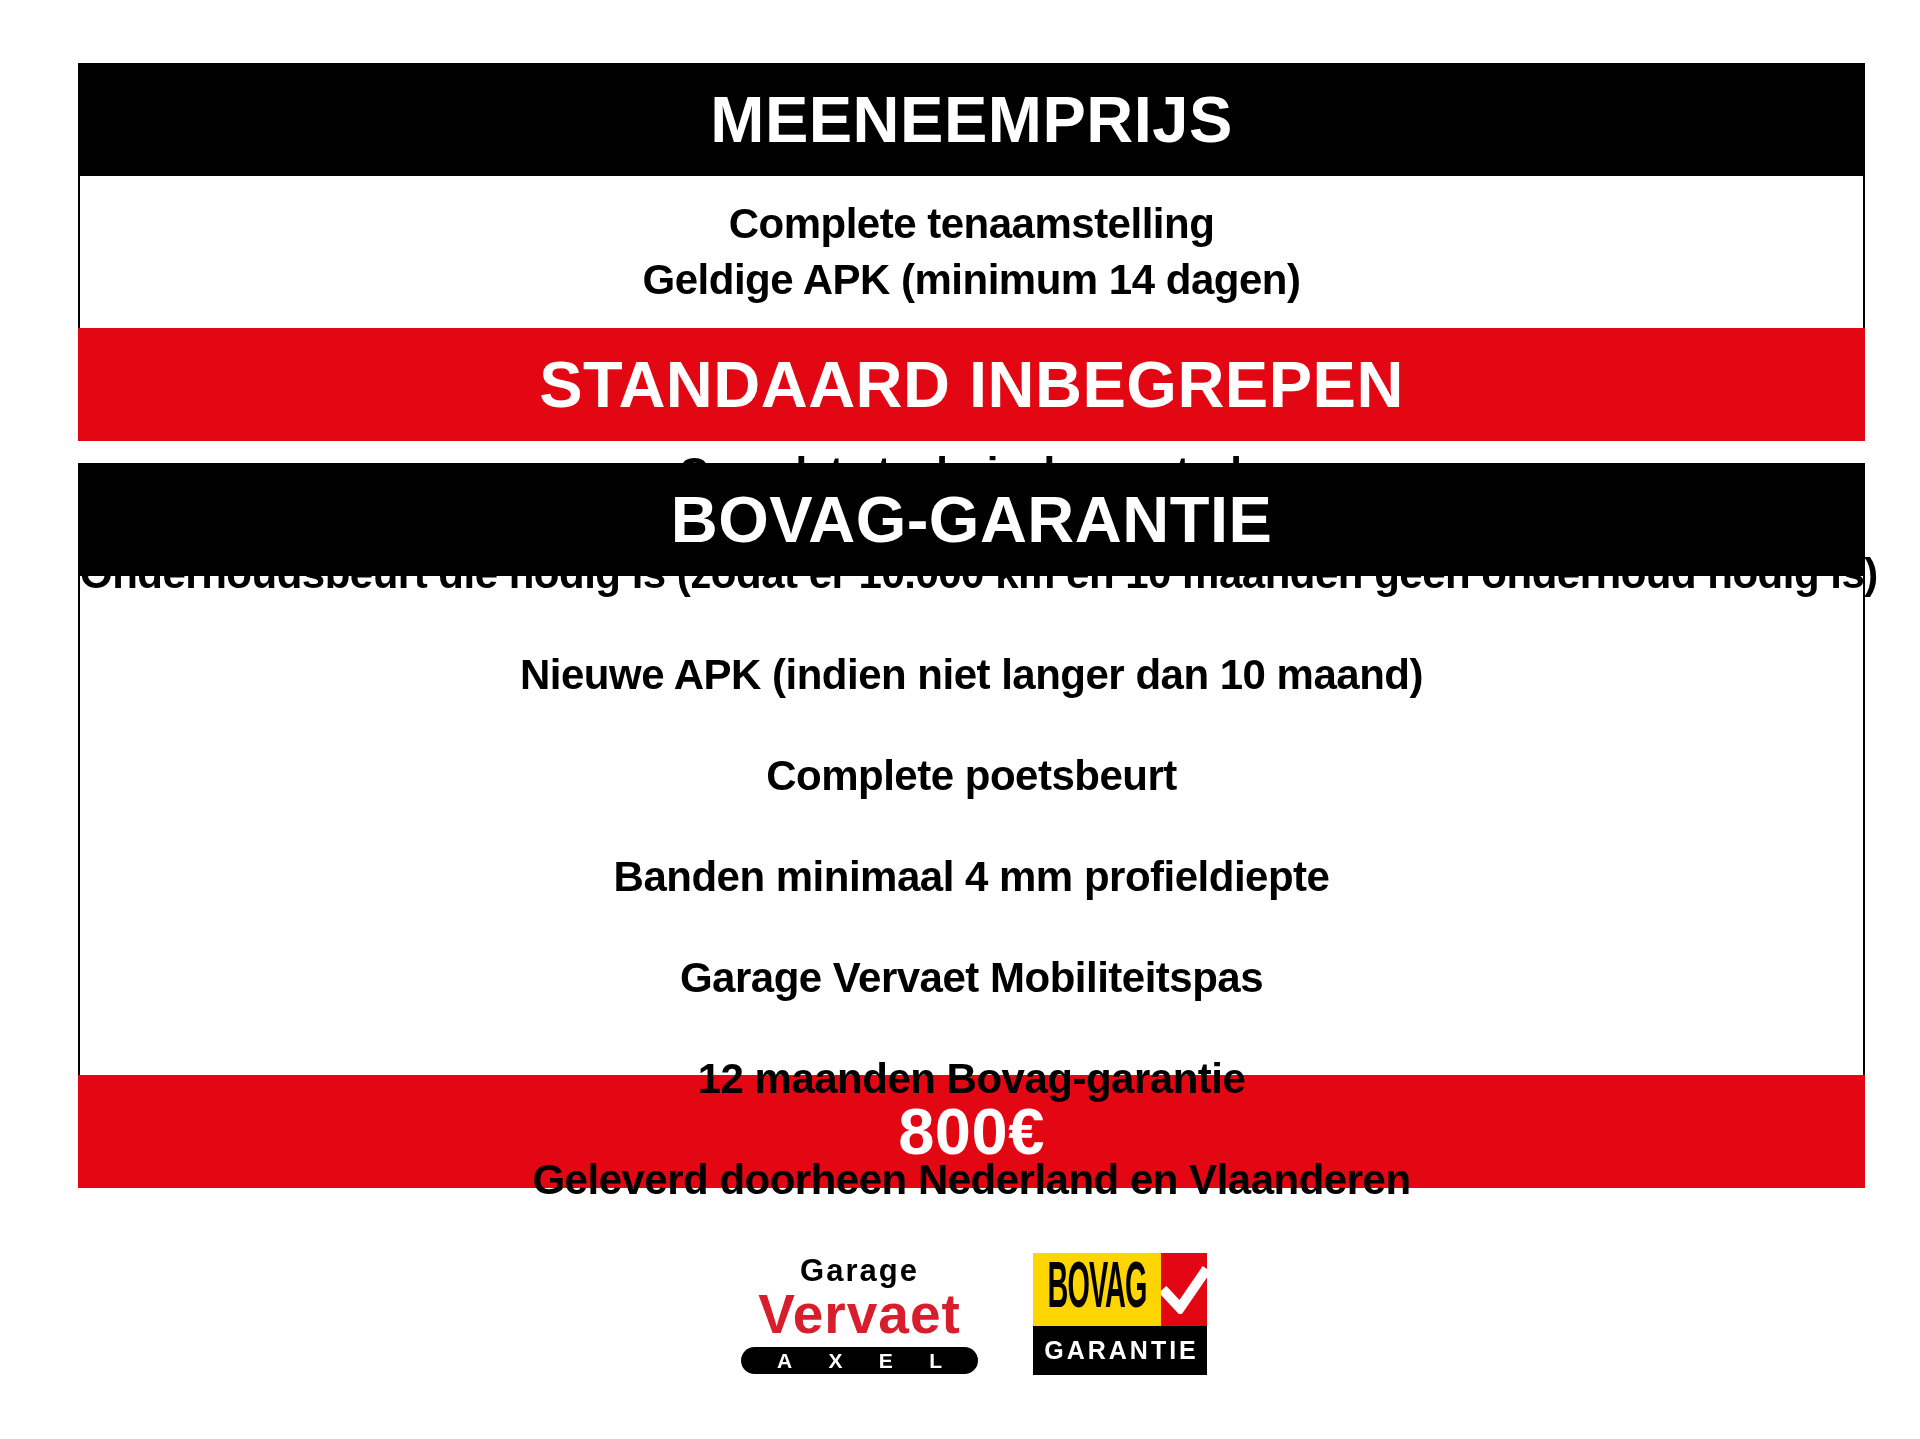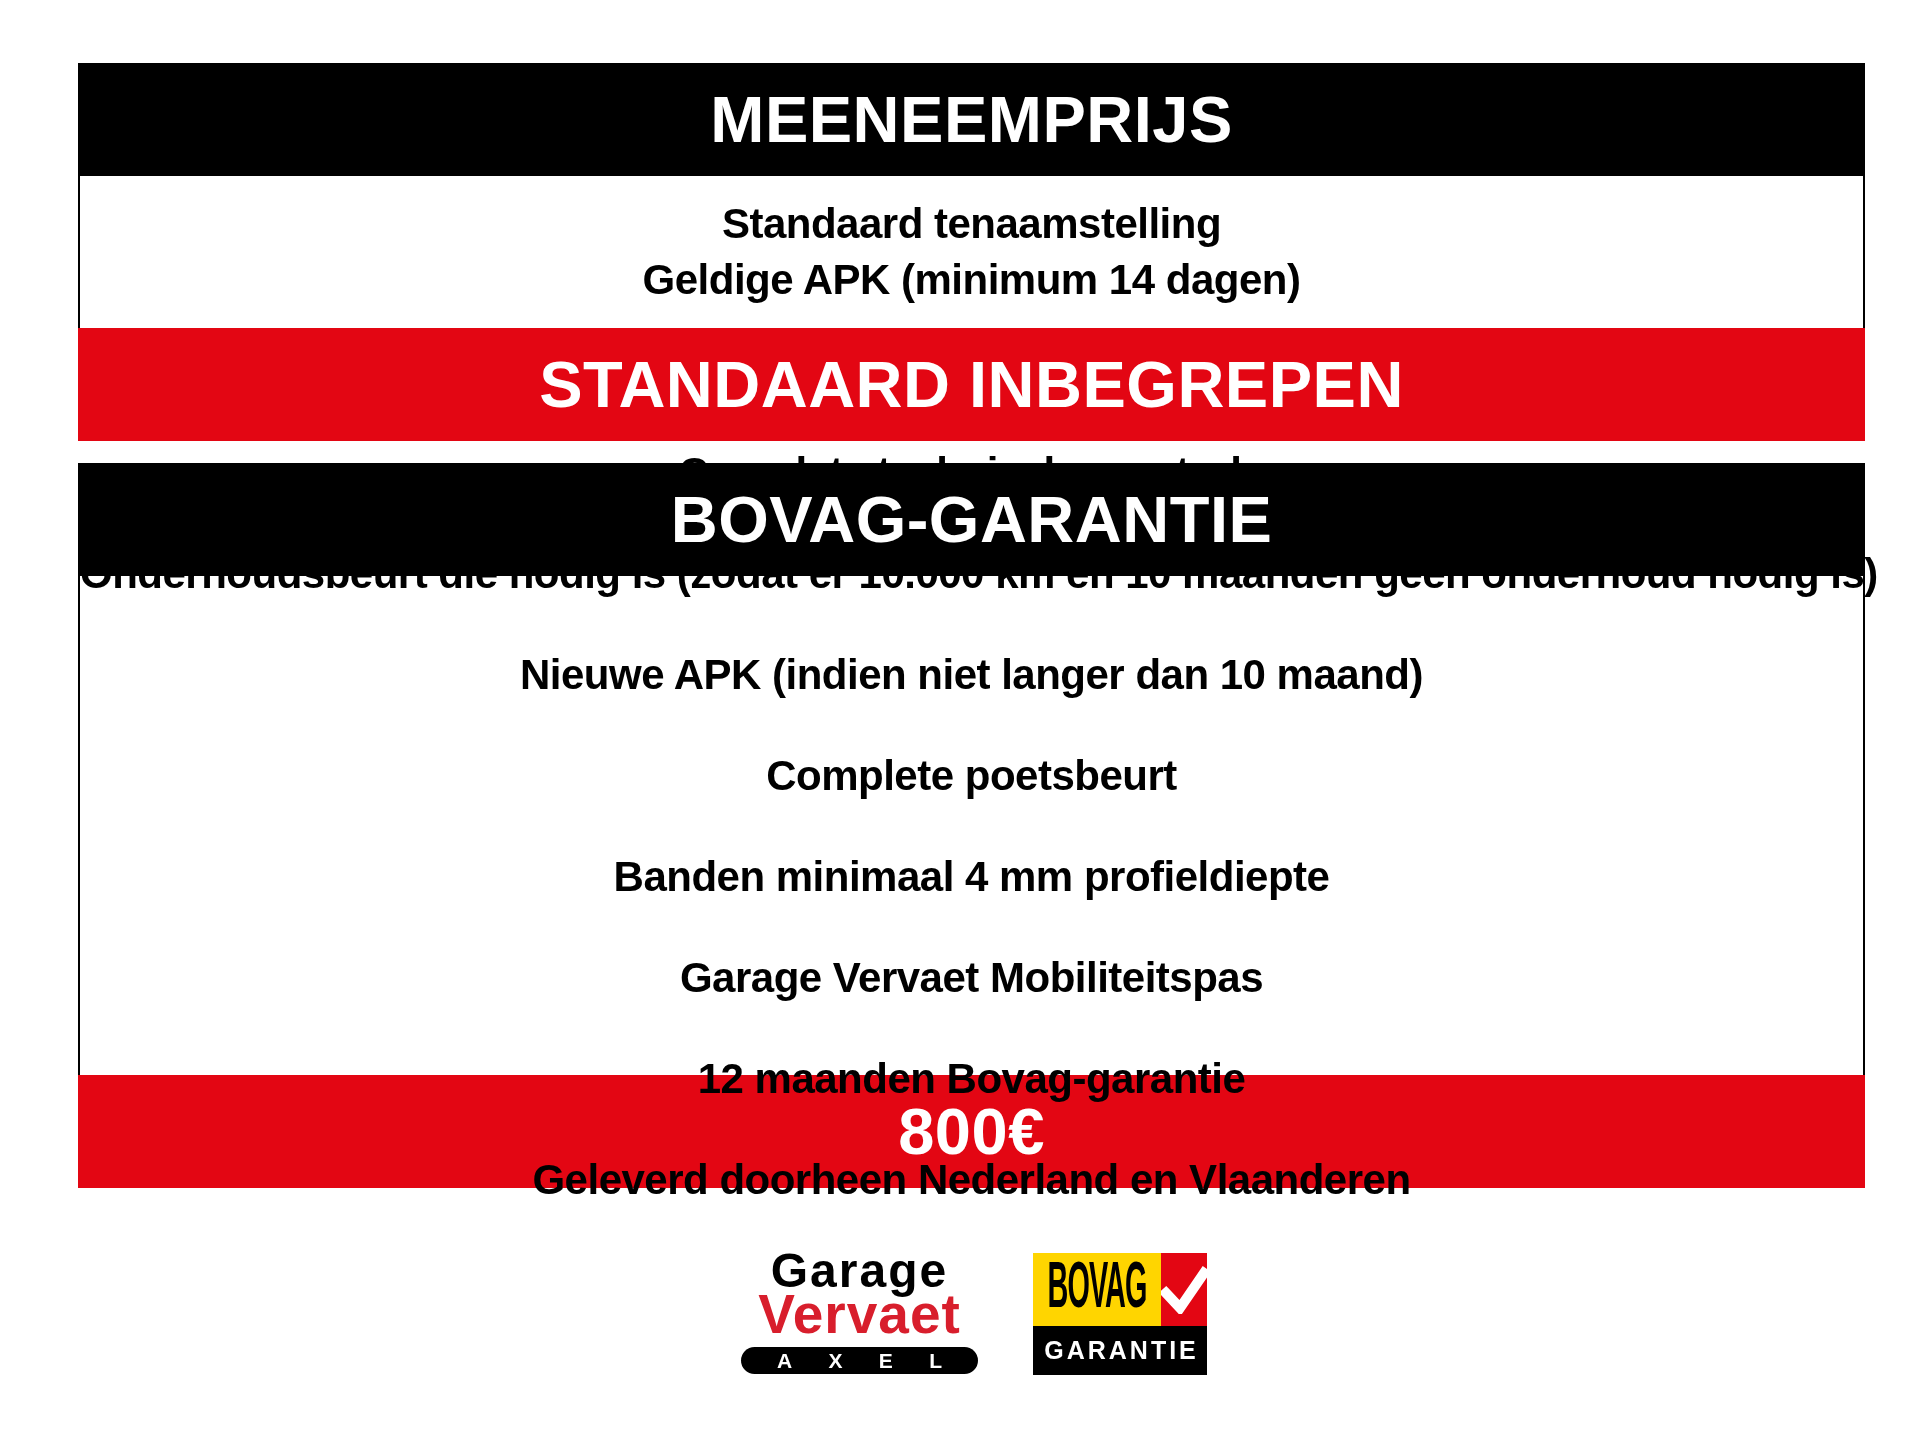--- a/index.html
+++ b/index.html
@@ -70,21 +70,21 @@
     gap: 51px;
   }
   .gv-logo {
     width: 245px;
     height: 122px;
     display: flex;
     flex-direction: column;
     align-items: center;
   }
   .gv-garage {
-    font-size: 48px;
+    font-size: 31px;
     line-height: 36px;
     font-weight: bold;
     color: #000000;
     letter-spacing: 2px;
   }
   .gv-vervaet {
     font-size: 55px;
     line-height: 50px;
     font-weight: bold;
     color: #d81e2c;
@@ -160,21 +160,21 @@
 <body>
 
 <div class="page">
   <div class="sheet">
 
     <div class="band band-black">
       <span>MEENEEMPRIJS</span>
     </div>
 
     <div class="white-box white-box-1">
-      <div class="text-line">Standaard tenaamstelling</div>
+      <div class="text-line">Complete tenaamstelling</div>
       <div class="text-line">Geldige APK (minimum 14 dagen)</div>
     </div>
 
     <div class="band band-red">
       <span>STANDAARD INBEGREPEN</span>
     </div>
 
     <div class="gap-strip"></div>
 
     <div class="band band-black">

